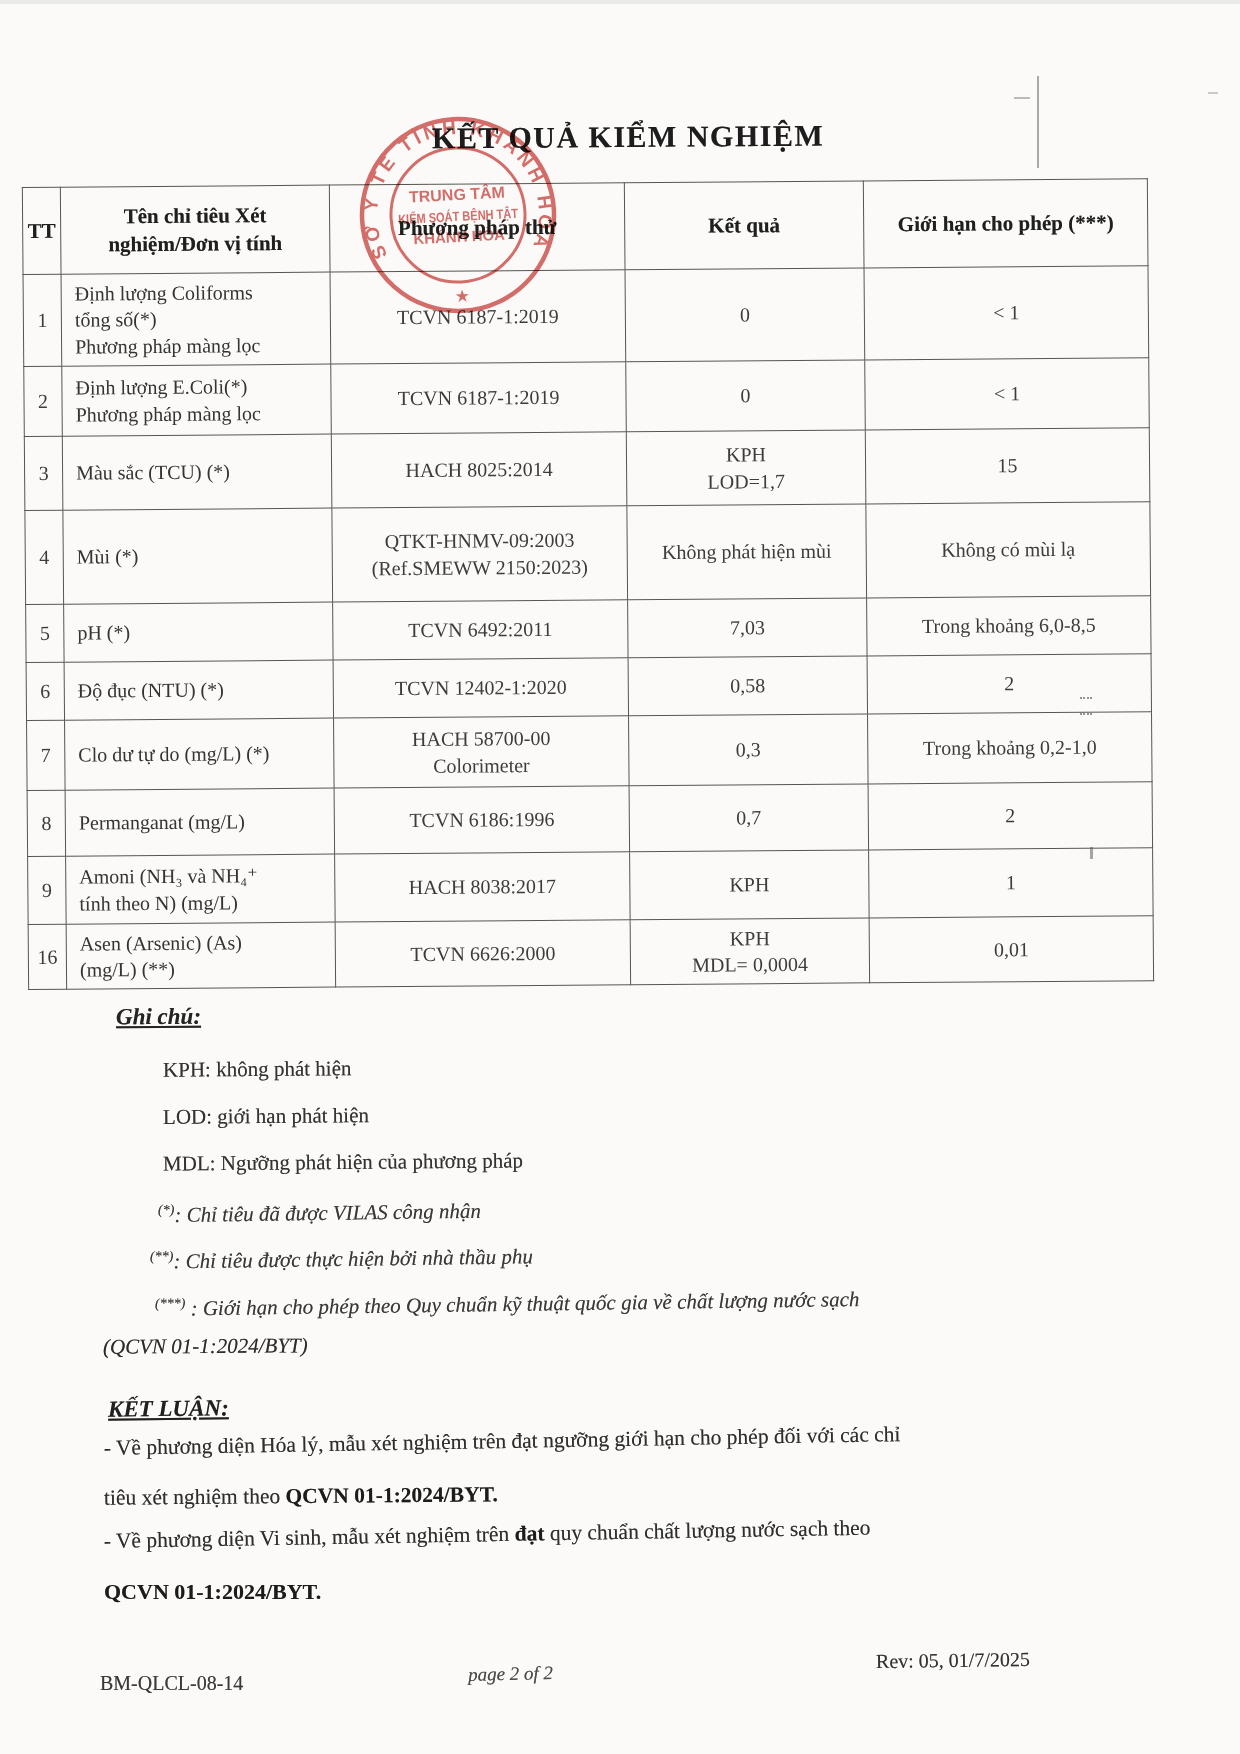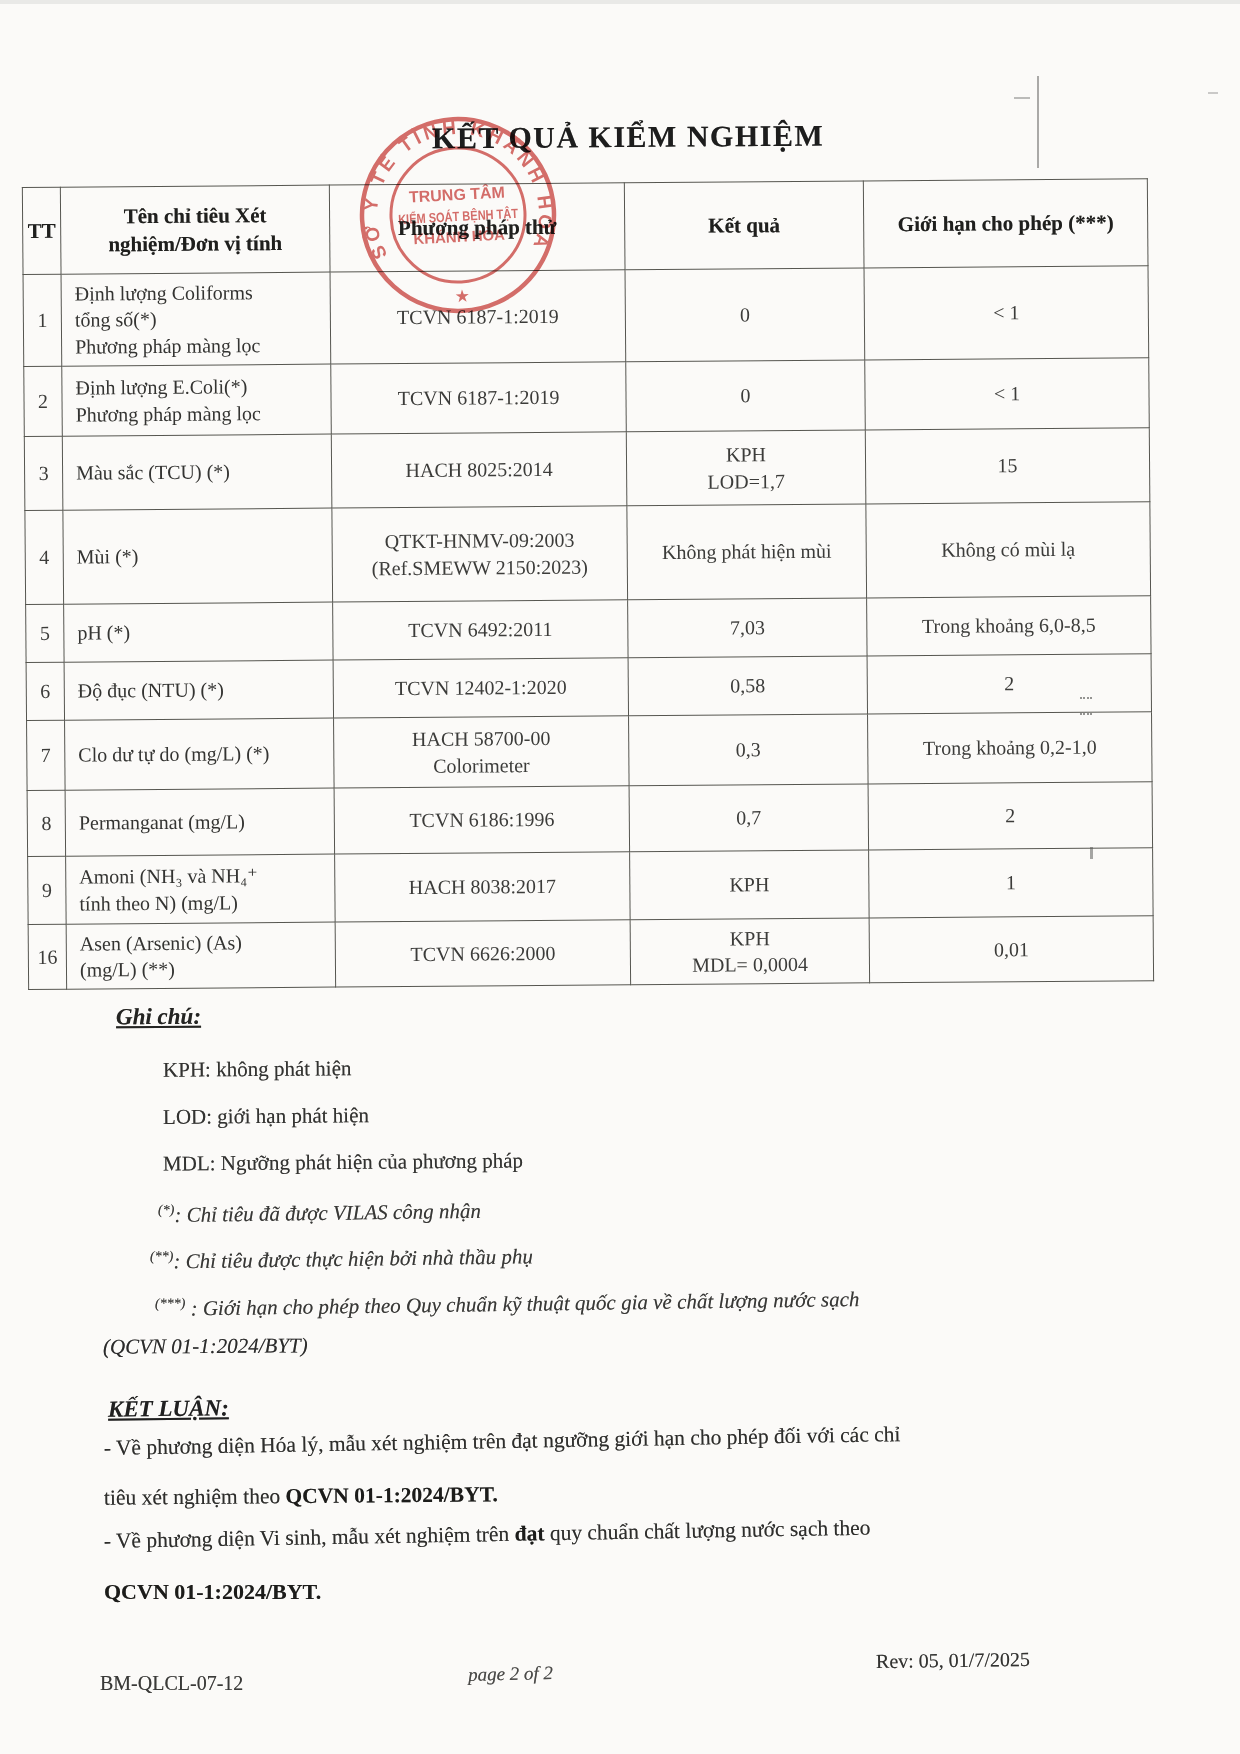--- a/index.html
+++ b/index.html
@@ -196,21 +196,21 @@
   <div class="abs note-star soft" style="top:1242px"><sup>(**)</sup><span>: Chỉ tiêu được thực hiện bởi nhà thầu phụ</span></div>
   <div class="abs note-star soft" style="top:1287px;left:155px"><sup>(***)</sup><span> : Giới hạn cho phép theo Quy chuẩn kỹ thuật quốc gia về chất lượng nước sạch</span></div>
   <div id="note-continuation" class="abs soft">(QCVN 01-1:2024/BYT)</div>
 
   <div id="conclusion-heading" class="abs soft">KẾT LUẬN:</div>
   <div class="abs concl soft" style="top:1432px;transform:rotate(-1deg);transform-origin:0 100%">- Về phương diện Hóa lý, mẫu xét nghiệm trên đạt ngưỡng giới hạn cho phép đối với các chỉ</div>
   <div class="abs concl soft" style="top:1480px;transform:rotate(-.5deg)"><span>tiêu xét nghiệm theo </span><span class="b">QCVN 01-1:2024/BYT.</span></div>
   <div class="abs concl soft" style="top:1525px;transform:rotate(-1deg);transform-origin:0 100%"><span>- Về phương diện Vi sinh, mẫu xét nghiệm trên </span><span class="b">đạt</span><span> quy chuẩn chất lượng nước sạch theo</span></div>
   <div class="abs concl b soft" style="top:1575px;font-size:22px">QCVN 01-1:2024/BYT.</div>
 
-  <div id="footer-doc-code" class="abs soft">BM-QLCL-07-12</div>
+  <div id="footer-doc-code" class="abs soft">BM-QLCL-08-14</div>
   <div id="footer-page" class="abs soft">page 2 of 2</div>
   <div id="footer-rev" class="abs soft">Rev: 05, 01/7/2025</div>
 
   <div id="art-corner-v" class="artifact"></div>
   <div id="art-corner-h" class="artifact"></div>
   <div id="art-specks" class="artifact"></div>
   <div id="art-dash" class="artifact"></div>
   <div id="art-topright" class="artifact"></div>
 
 </div>

